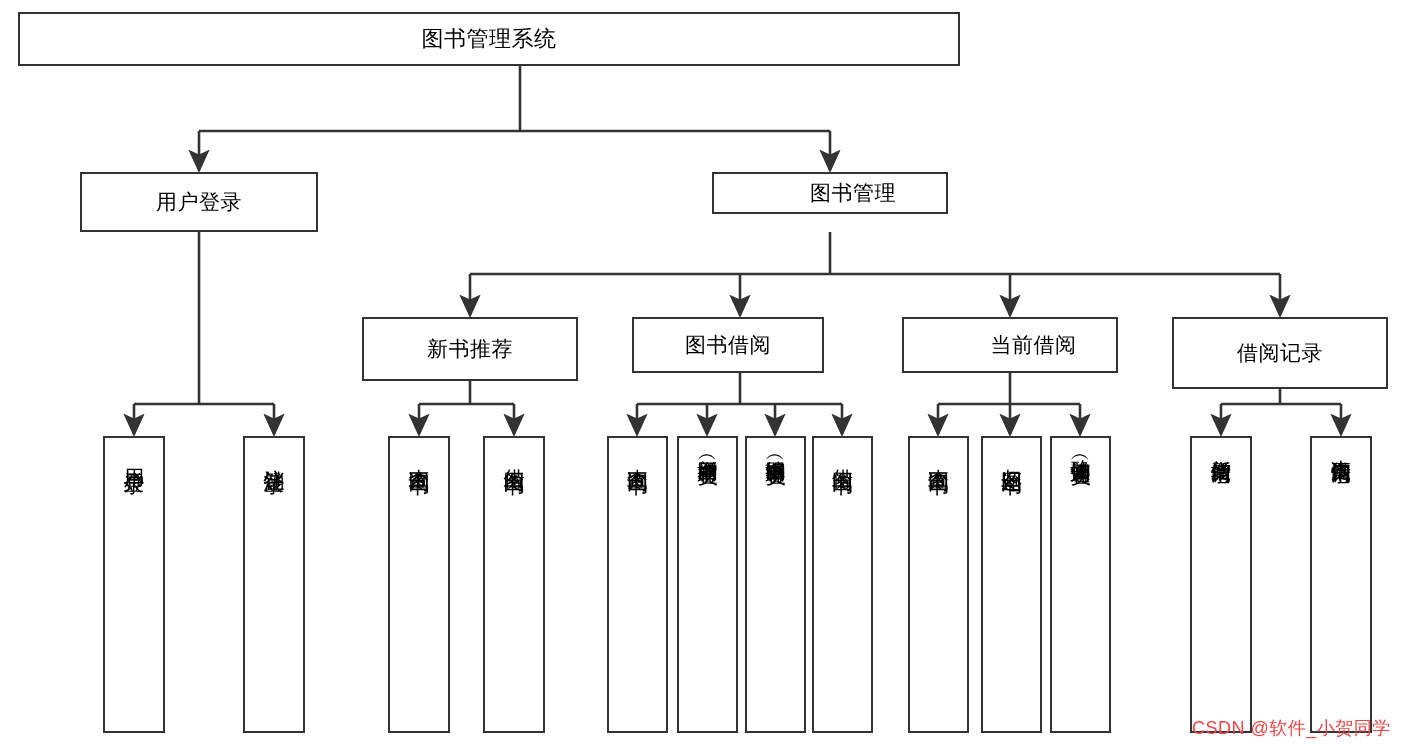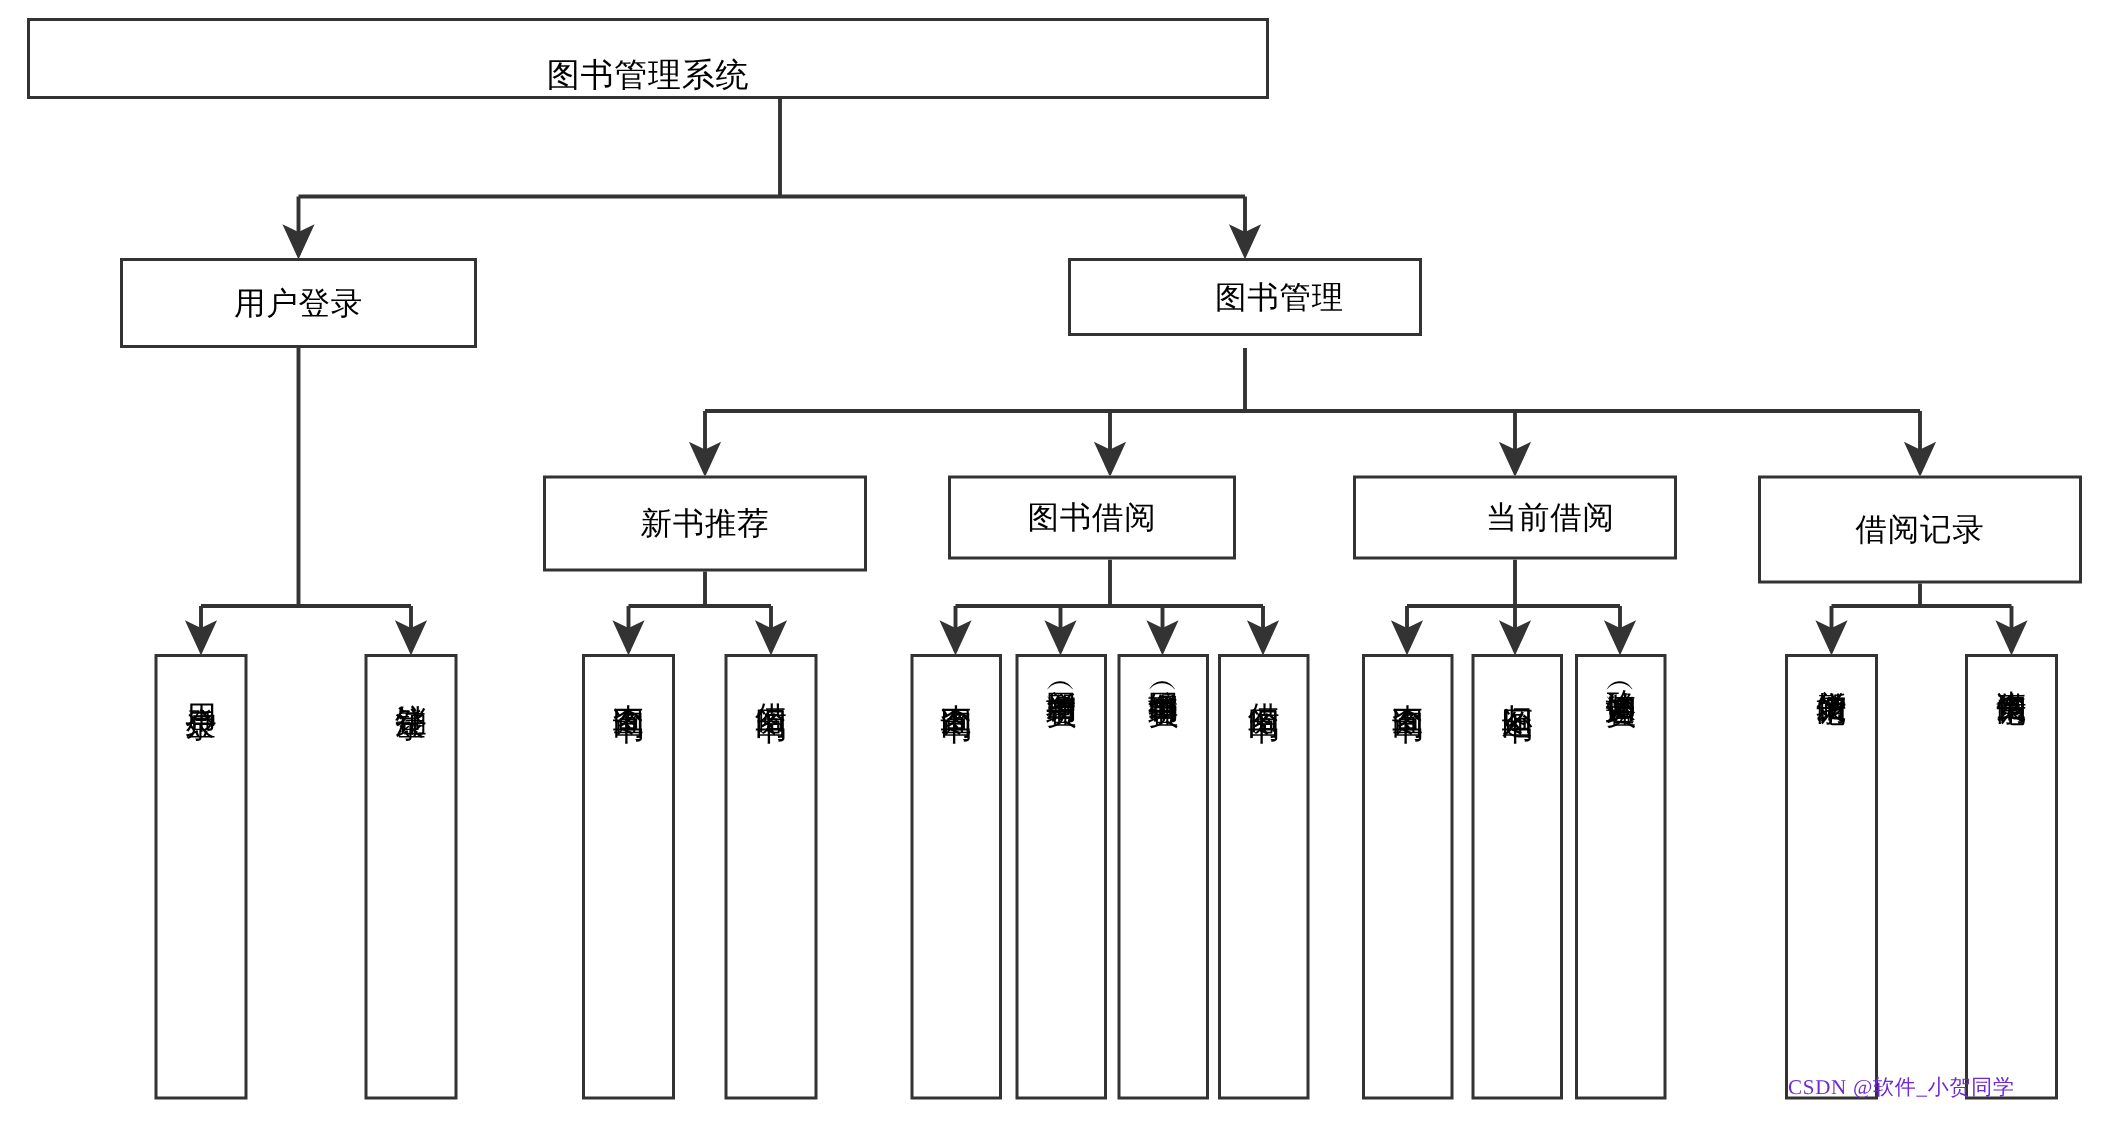--- a/index.html
+++ b/index.html
@@ -68,25 +68,25 @@
   .node.vert.tall-text {
     padding-top: 6px;
   }
   .node.vert.tall-text .node-label {
     font-size: 20px;
     letter-spacing: 1px;
   }
   .watermark {
     position: absolute;
     z-index: 5;
-    font-size: 14px;
-    color: #6d28d9;
+    font-size: 18px;
+    color: #ef4444;
     white-space: nowrap;
     letter-spacing: 0.5px;
-    font-family: Liberation Serif, serif;
+    font-family: Liberation Sans, sans-serif;
   }
 </style>
 </head>
 <body>
 
 <div id="diagram-root">
 
   <svg id="edges-layer" viewBox="0 0 1405 747" width="1405" height="747" xmlns="http://www.w3.org/2000/svg">
     <defs>
       <marker id="arrow" viewBox="0 0 12 12" refX="10.5" refY="6" markerWidth="9" markerHeight="9" orient="auto-start-reverse">
@@ -131,29 +131,29 @@
       <path d="M 1010 404 L 1010 434" marker-end="url(#arrow)"></path>
       <path d="M 1080 404 L 1080 434" marker-end="url(#arrow)"></path>
 
       <path d="M 1280 373 L 1280 404"></path>
       <path d="M 1221 404 L 1341 404"></path>
       <path d="M 1221 404 L 1221 434" marker-end="url(#arrow)"></path>
       <path d="M 1341 404 L 1341 434" marker-end="url(#arrow)"></path>
     </g>
   </svg>
 
-  <div class="node horiz root" style="left:18px; top:12px; width:828px; height:54px;align-items:flex-end;">
+  <div class="node horiz root" style="left:18px; top:12px; width:942px; height:54px;">
     <span class="node-label">图书管理系统</span>
   </div>
 
   <div class="node horiz" style="left:80px; top:172px; width:238px; height:60px;">
     <span class="node-label">用户登录</span>
   </div>
 
-  <div class="node horiz" style="left:712px; top:172px; width:236px; height:52px;padding-left:46px;">
+  <div class="node horiz" style="left:712px; top:172px; width:236px; height:42px;padding-left:46px;">
     <span class="node-label">图书管理</span>
   </div>
 
   <div class="node horiz" style="left:362px; top:317px; width:216px; height:64px;">
     <span class="node-label">新书推荐</span>
   </div>
 
   <div class="node horiz" style="left:632px; top:317px; width:192px; height:56px;">
     <span class="node-label">图书借阅</span>
   </div>

